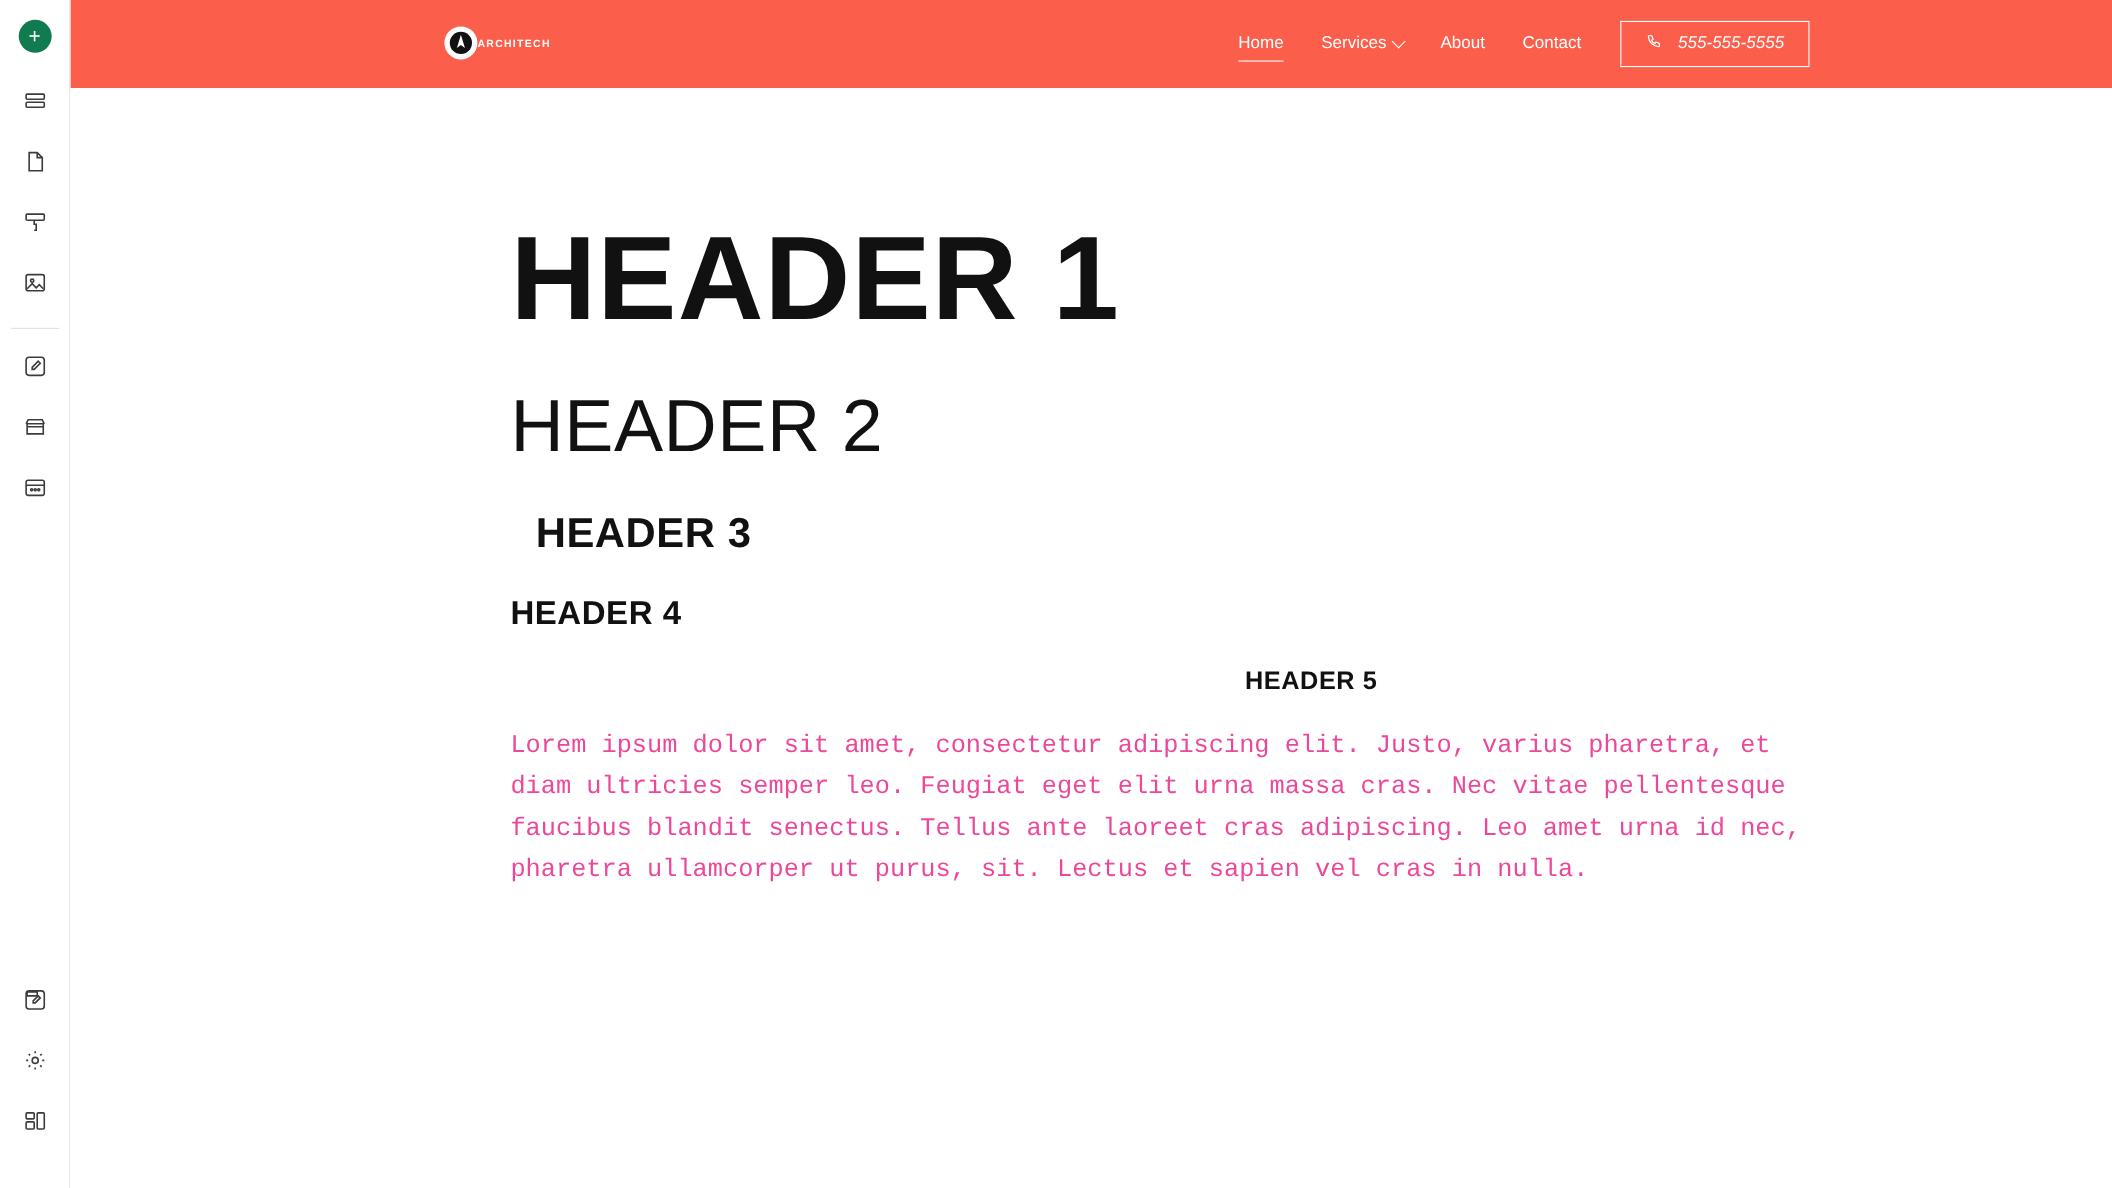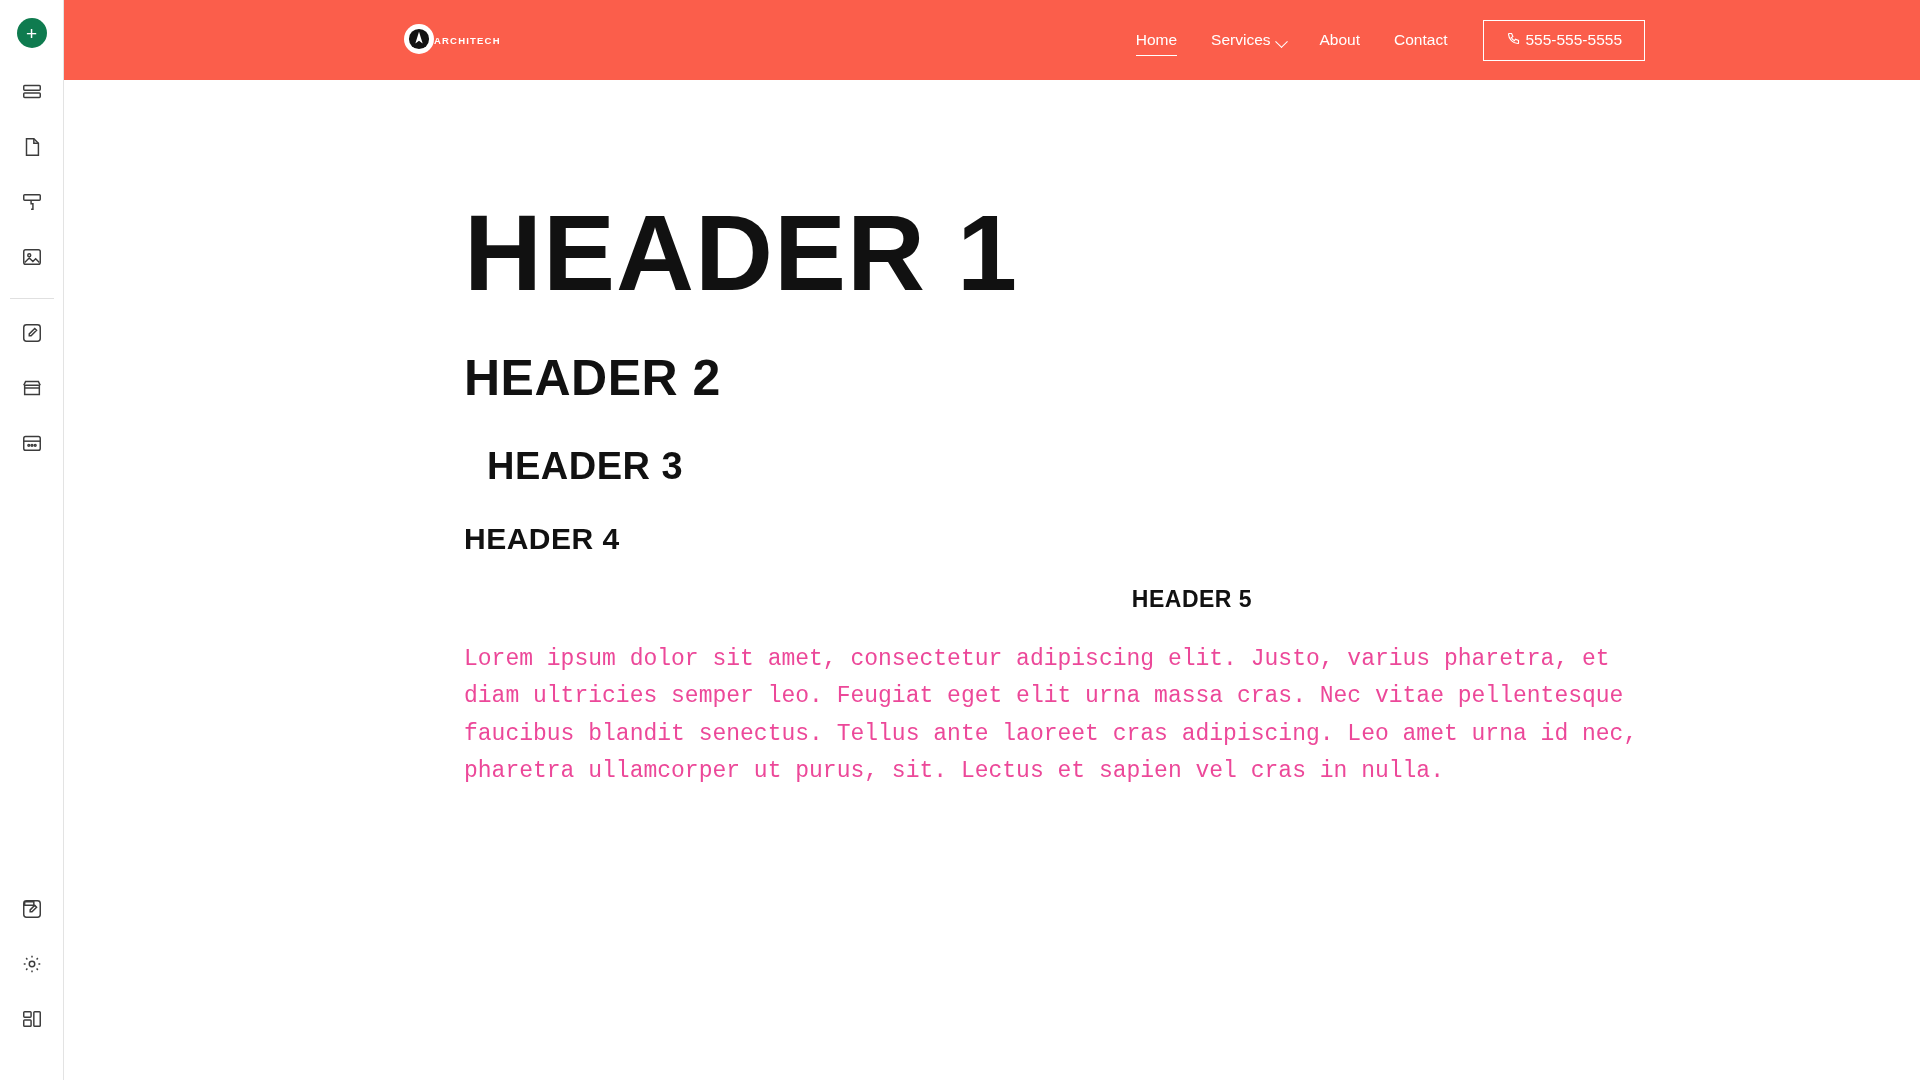--- a/index.html
+++ b/index.html
@@ -112,21 +112,21 @@
     display: flex;
     align-items: center;
     gap: 0;
   }
   .nav-item {
     color: #ffffff;
     font-size: 15.5px;
     margin-left: 34px;
     cursor: pointer;
     display: flex;
-    align-items: flex-end;
+    align-items: center;
     gap: 6px;
     position: relative;
     white-space: nowrap;
   }
   .nav-item.active::after {
     content: "";
     position: absolute;
     left: 0;
     right: 0;
     bottom: -7px;
@@ -141,39 +141,40 @@
     transform: rotate(45deg) translate(-2px,-2px);
   }
   .phone-btn {
     margin-left: 36px;
     border: 1.5px solid #ffffff;
     color: #ffffff;
     font-size: 15.5px;
     padding: 10px 22px;
     display: flex;
     align-items: center;
-    gap: 4px;
+    gap: 14px;
     cursor: pointer;
     white-space: nowrap;
+    font-style: italic;
   }
 
   .page-body {
     padding: 119px 0 0 400px;
   }
   .h1 {
     font-size: 108px;
     line-height: 1.0;
     font-weight: bold;
     letter-spacing: 1px;
     color: #111111;
     margin-bottom: 42px;
   }
   .h2 {
-    font-size: 50px;
-    font-weight: bold;
+    font-size: 67px;
+    font-weight: normal;
     letter-spacing: 0.5px;
     color: #111111;
     margin-bottom: 38px;
   }
   .h3 {
     font-size: 38px;
     font-weight: bold;
     letter-spacing: 0.5px;
     color: #111111;
     margin-bottom: 34px;

